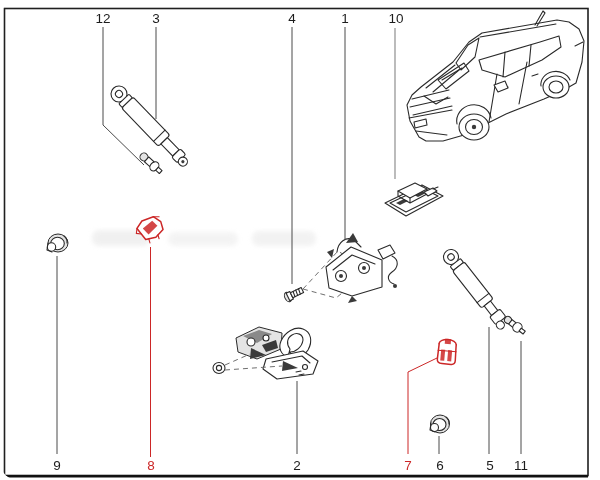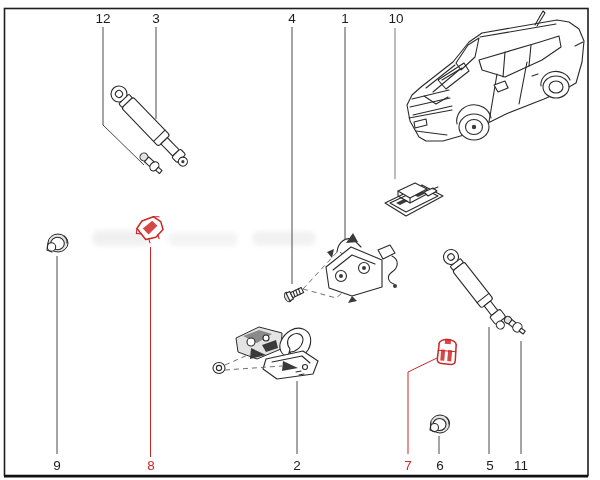--- a/index.html
+++ b/index.html
@@ -1,21 +1,21 @@
 <!DOCTYPE html>
 <html style="--bg: #ffffff; --border: #1f1f1f; --line: #4a4a4a; --line-light: #9f9f9f; --part: #2a2a2a; --red: #cc2727; --label: #1c1c1c;"><head>
 <meta charset="utf-8">
 <style>
   :root{
     --bg:#ffffff; --border:#1f1f1f; --line:#4a4a4a; --line-light:#9f9f9f;
     --part:#2a2a2a; --part-fill:#ffffff; --red:#cc2727; --label:#1c1c1c;
   }
   html,body{margin:0;padding:0;background:#fff;}
   .stage{position:relative;width:600px;height:480px;background:var(--bg);overflow:hidden;
-         font-family:"Liberation Sans",sans-serif;}
+         font-family:"Liberation Sans",sans-serif;border-radius:18px;}
   svg{position:absolute;left:0;top:0;}
   text{font-family:"Liberation Sans",sans-serif;font-size:13.5px;fill:var(--label);}
   text.red{fill:var(--red);}
   .ln{stroke:var(--line);stroke-width:1;fill:none;}
   .ln-light{stroke:var(--line-light);stroke-width:1.4;fill:none;}
   .ln-red{stroke:var(--red);stroke-width:1;fill:none;}
   .p{stroke:var(--part);stroke-width:1.1;fill:var(--part-fill);stroke-linejoin:round;stroke-linecap:round;}
   .pn{stroke:var(--part);stroke-width:1.1;fill:none;stroke-linejoin:round;stroke-linecap:round;}
   .pd{stroke:var(--part);stroke-width:1;fill:#e4e4e4;stroke-linejoin:round;}
   .dk{fill:#3a3a3a;stroke:none;}

